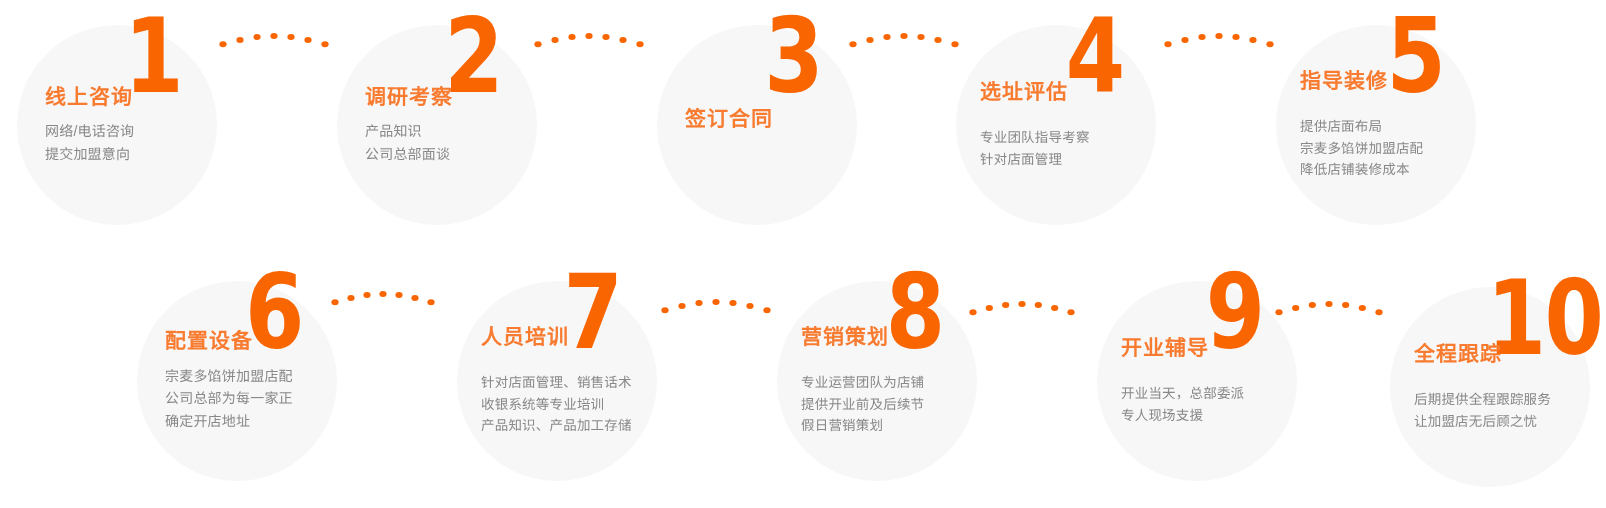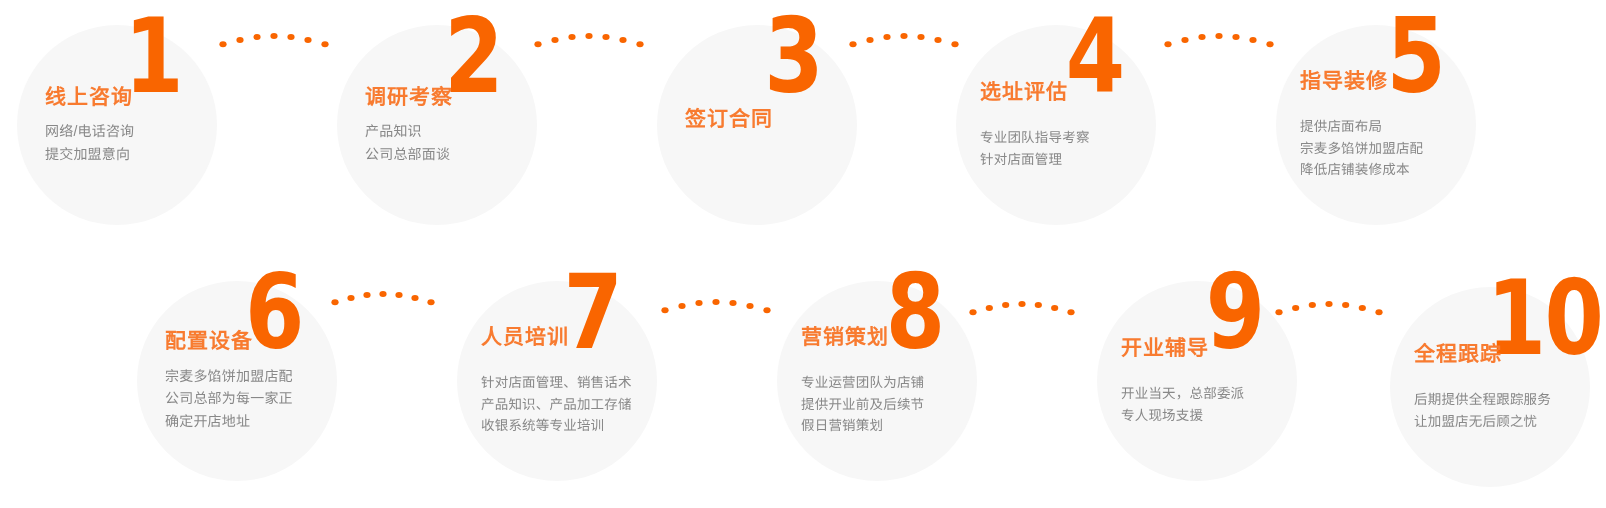--- a/index.html
+++ b/index.html
@@ -176,22 +176,22 @@
     </div>
   </div>
 
   <div class="step wide" style="left:457px; top:281px;">
     <div class="step-circle"></div>
     <div class="step-number" style="text-indent:86px;">7</div>
     <div class="step-body">
       <div class="step-title">人员培训</div>
       <div class="step-desc">
         <span class="dl">针对店面管理、销售话术</span>
+        <span class="dl">收银系统等专业培训</span>
         <span class="dl">产品知识、产品加工存储</span>
-        <span class="dl">收银系统等专业培训</span>
       </div>
     </div>
   </div>
 
   <div class="step wide" style="left:777px; top:281px;">
     <div class="step-circle"></div>
     <div class="step-number" style="text-indent:92px;">8</div>
     <div class="step-body">
       <div class="step-title">营销策划</div>
       <div class="step-desc">

